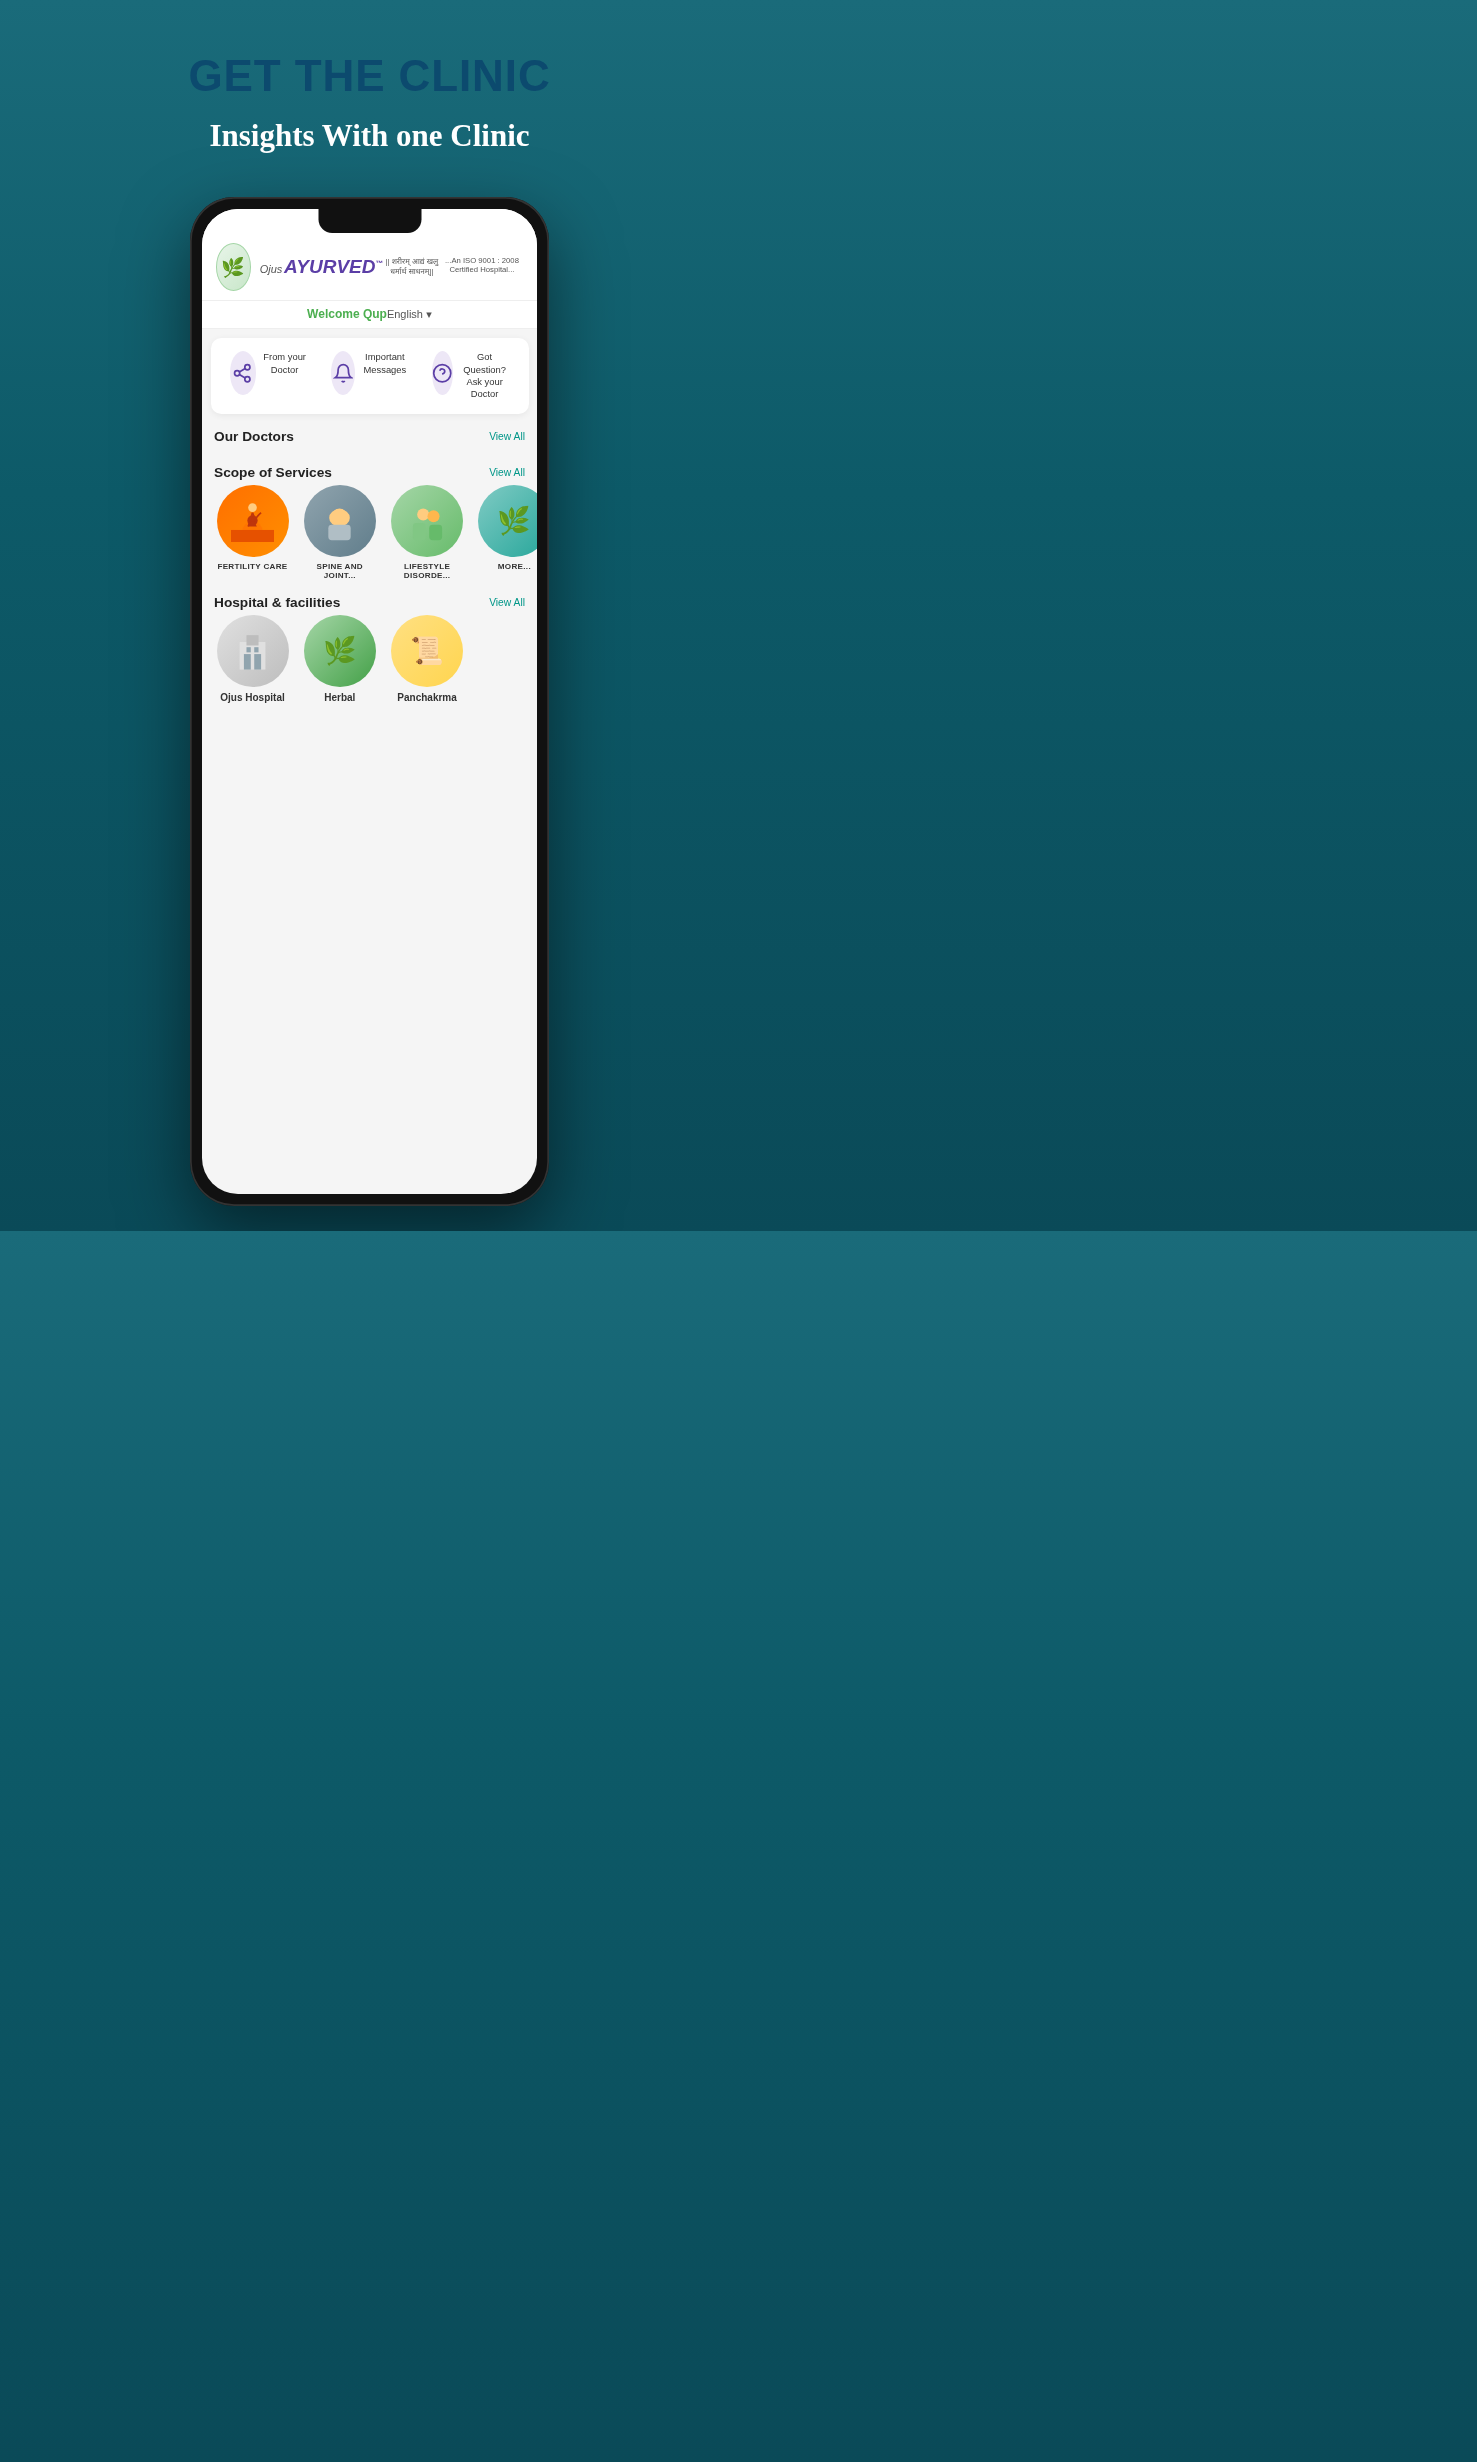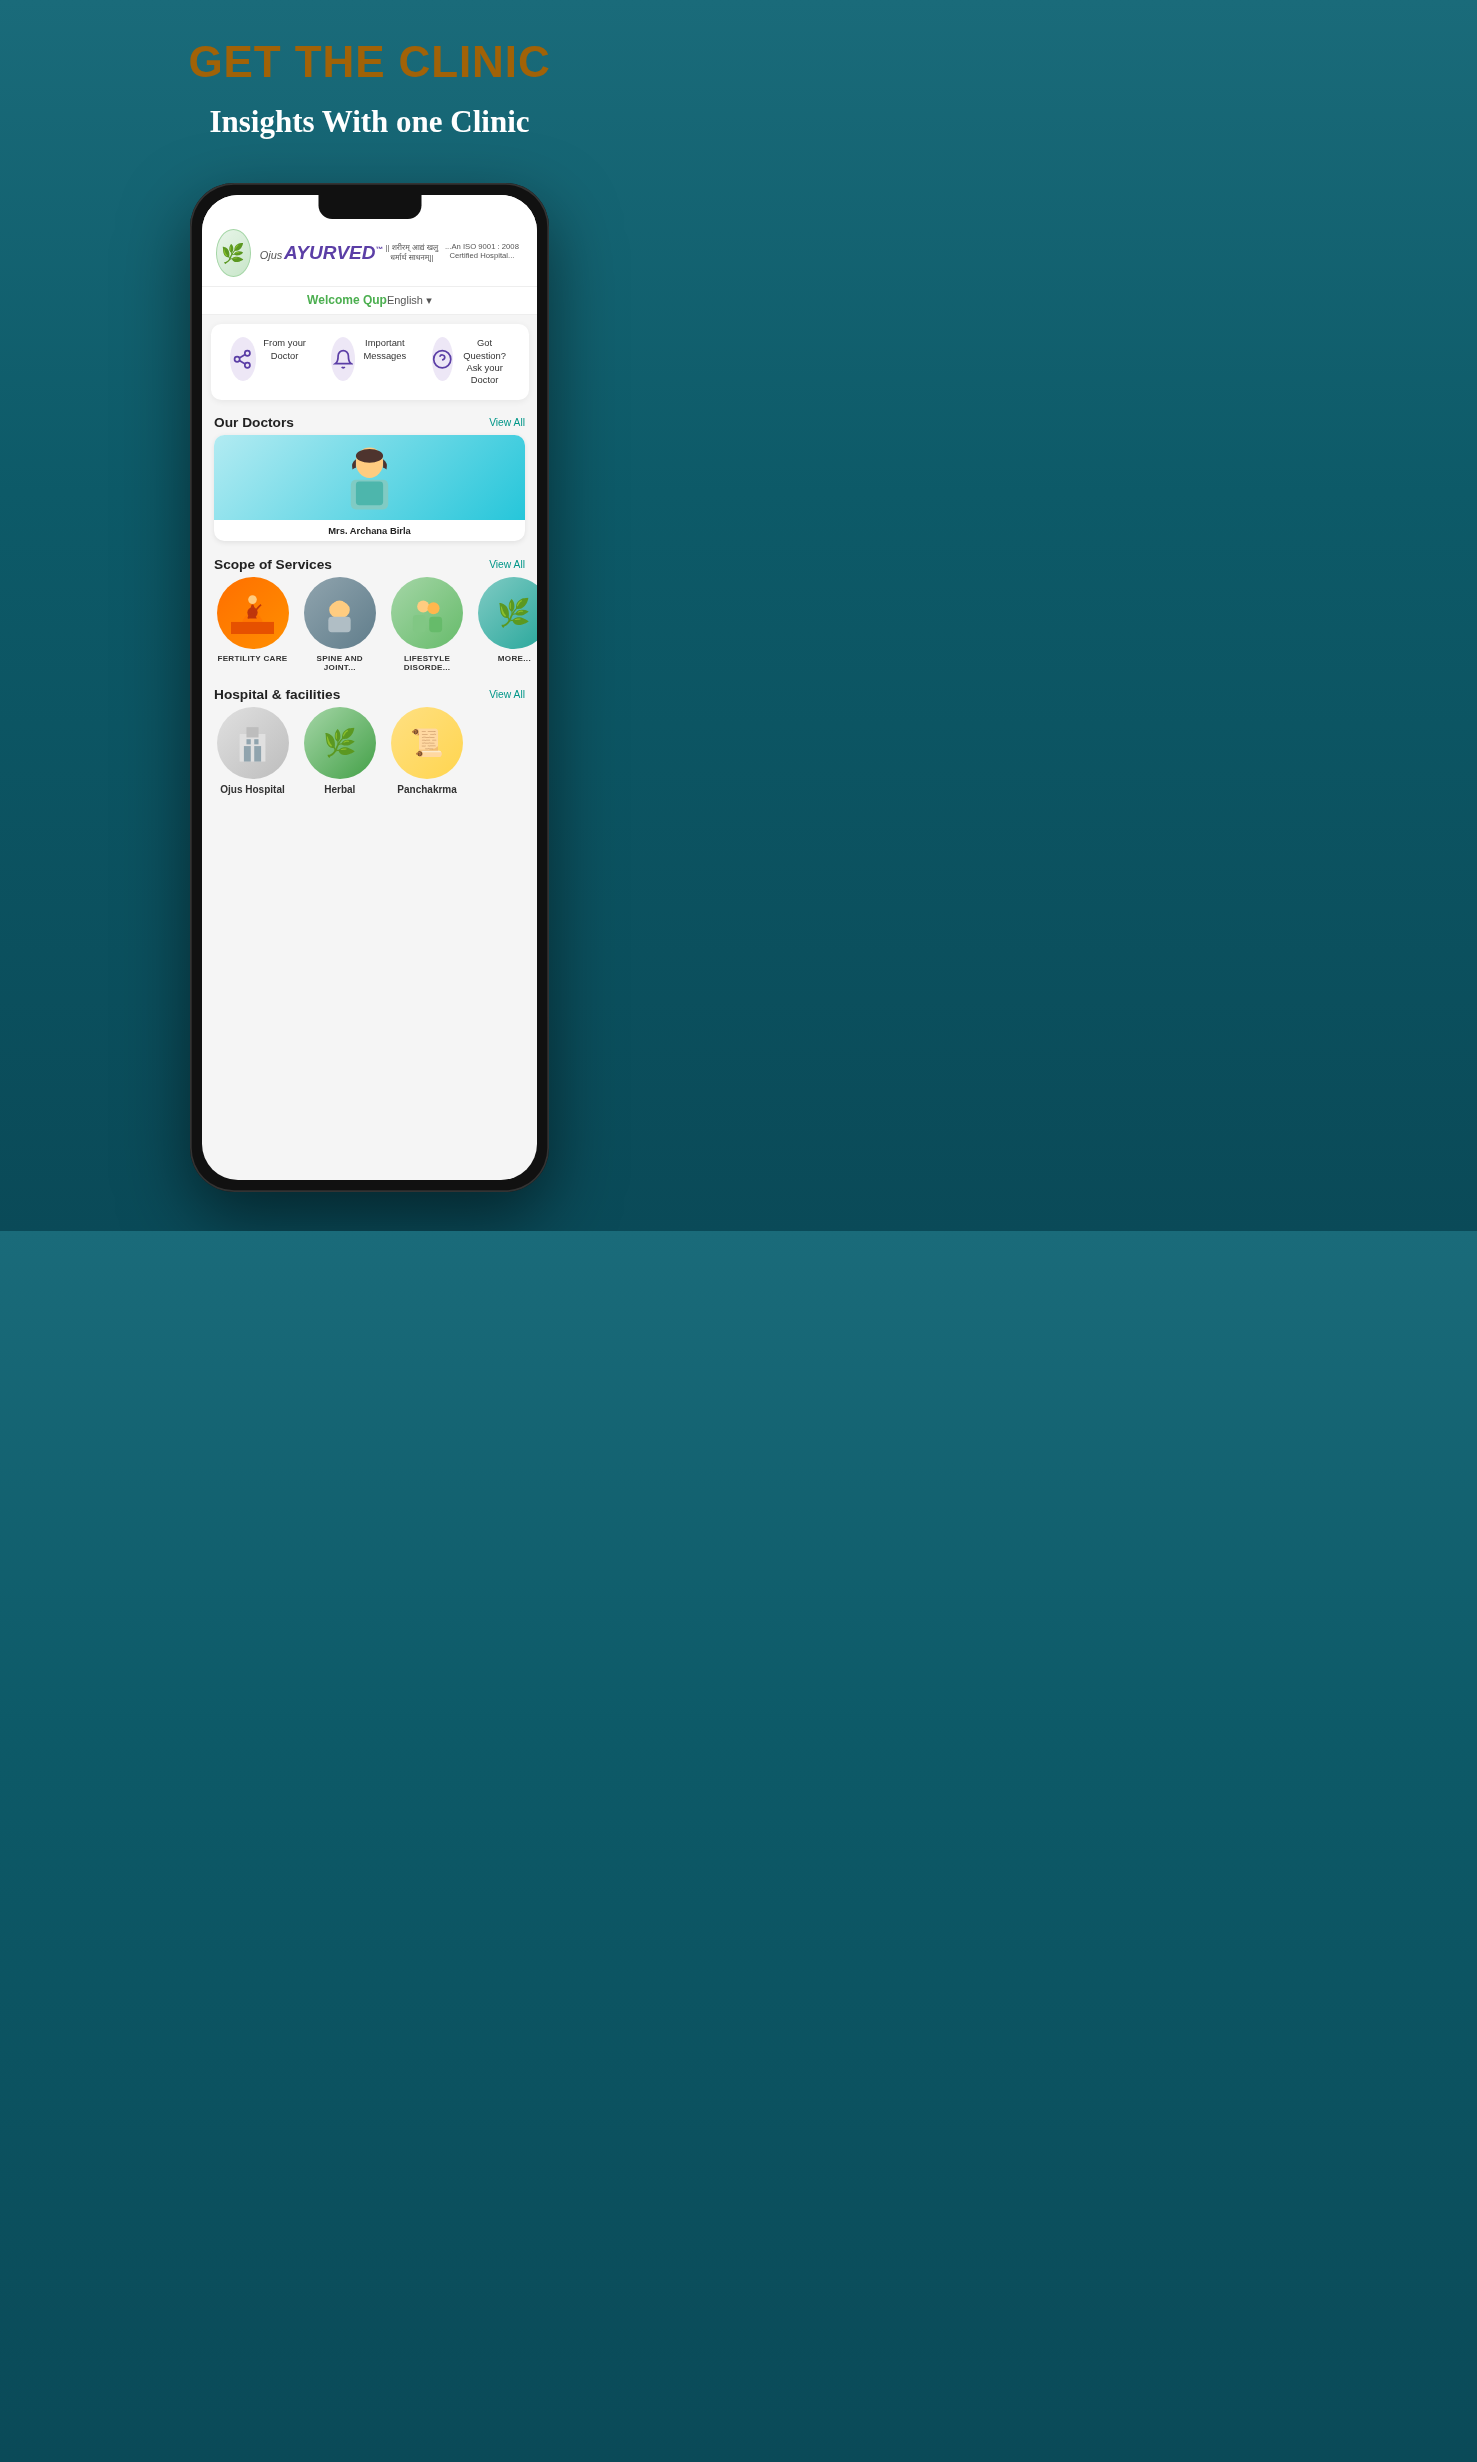--- a/index.html
+++ b/index.html
@@ -9,25 +9,25 @@
       height: 1231px;
       background: linear-gradient(180deg, #1a6b7a 0%, #0d5a68 40%, #0a4a58 100%);
       font-family: 'Segoe UI', Arial, sans-serif;
       overflow: hidden;
       display: flex;
       flex-direction: column;
       align-items: center;
     }
 
     .hero-title {
-      color: #a16207;
+      color: #0c4a6e;
       font-size: 44px;
       font-weight: 900;
       text-align: center;
-      margin-top: 37px;
+      margin-top: 51px;
       letter-spacing: 0.9px;
     }
 
     .hero-subtitle {
       color: #ffffff;
       font-size: 31px;
       font-weight: 600;
       margin-top: 17px;
       font-family: Liberation Serif, serif;
     }
@@ -410,34 +410,20 @@
     </div>
 
     <div class="doctors-section">
       <div class="section-header">
         <span class="section-title">Our Doctors</span>
         <span class="view-all">View All</span>
       </div>
       <div class="doctors-grid">
 
 
-        <div class="doctor-card">
-          <div class="doctor-photo doctor-photo-female">
-            <svg width="51" height="68" viewBox="0 0 60 80">
-              <ellipse cx="30" cy="22" rx="16" ry="18" fill="#ffcc80"></ellipse>
-              <rect x="8" y="42" width="44" height="35" rx="6" fill="#80cbc4"></rect>
-              <circle cx="30" cy="21" r="14" fill="#ffcc80"></circle>
-              <ellipse cx="30" cy="14" rx="16" ry="8" fill="#4e342e"></ellipse>
-              <path d="M14,18 Q8,22 10,30 Q12,28 14,28" fill="#4e342e"></path>
-              <path d="M46,18 Q52,22 50,30 Q48,28 46,28" fill="#4e342e"></path>
-              <rect x="14" y="44" width="32" height="28" rx="4" fill="#4db6ac"></rect>
-            </svg>
-          </div>
-          <div class="doctor-name">Mrs. Archana Birla</div>
-        </div>
       </div>
     </div>
 
     <div>
       <div class="section-header">
         <span class="section-title">Scope of Services</span>
         <span class="view-all">View All</span>
       </div>
       <div class="services-scroll">
         <div class="service-item">

